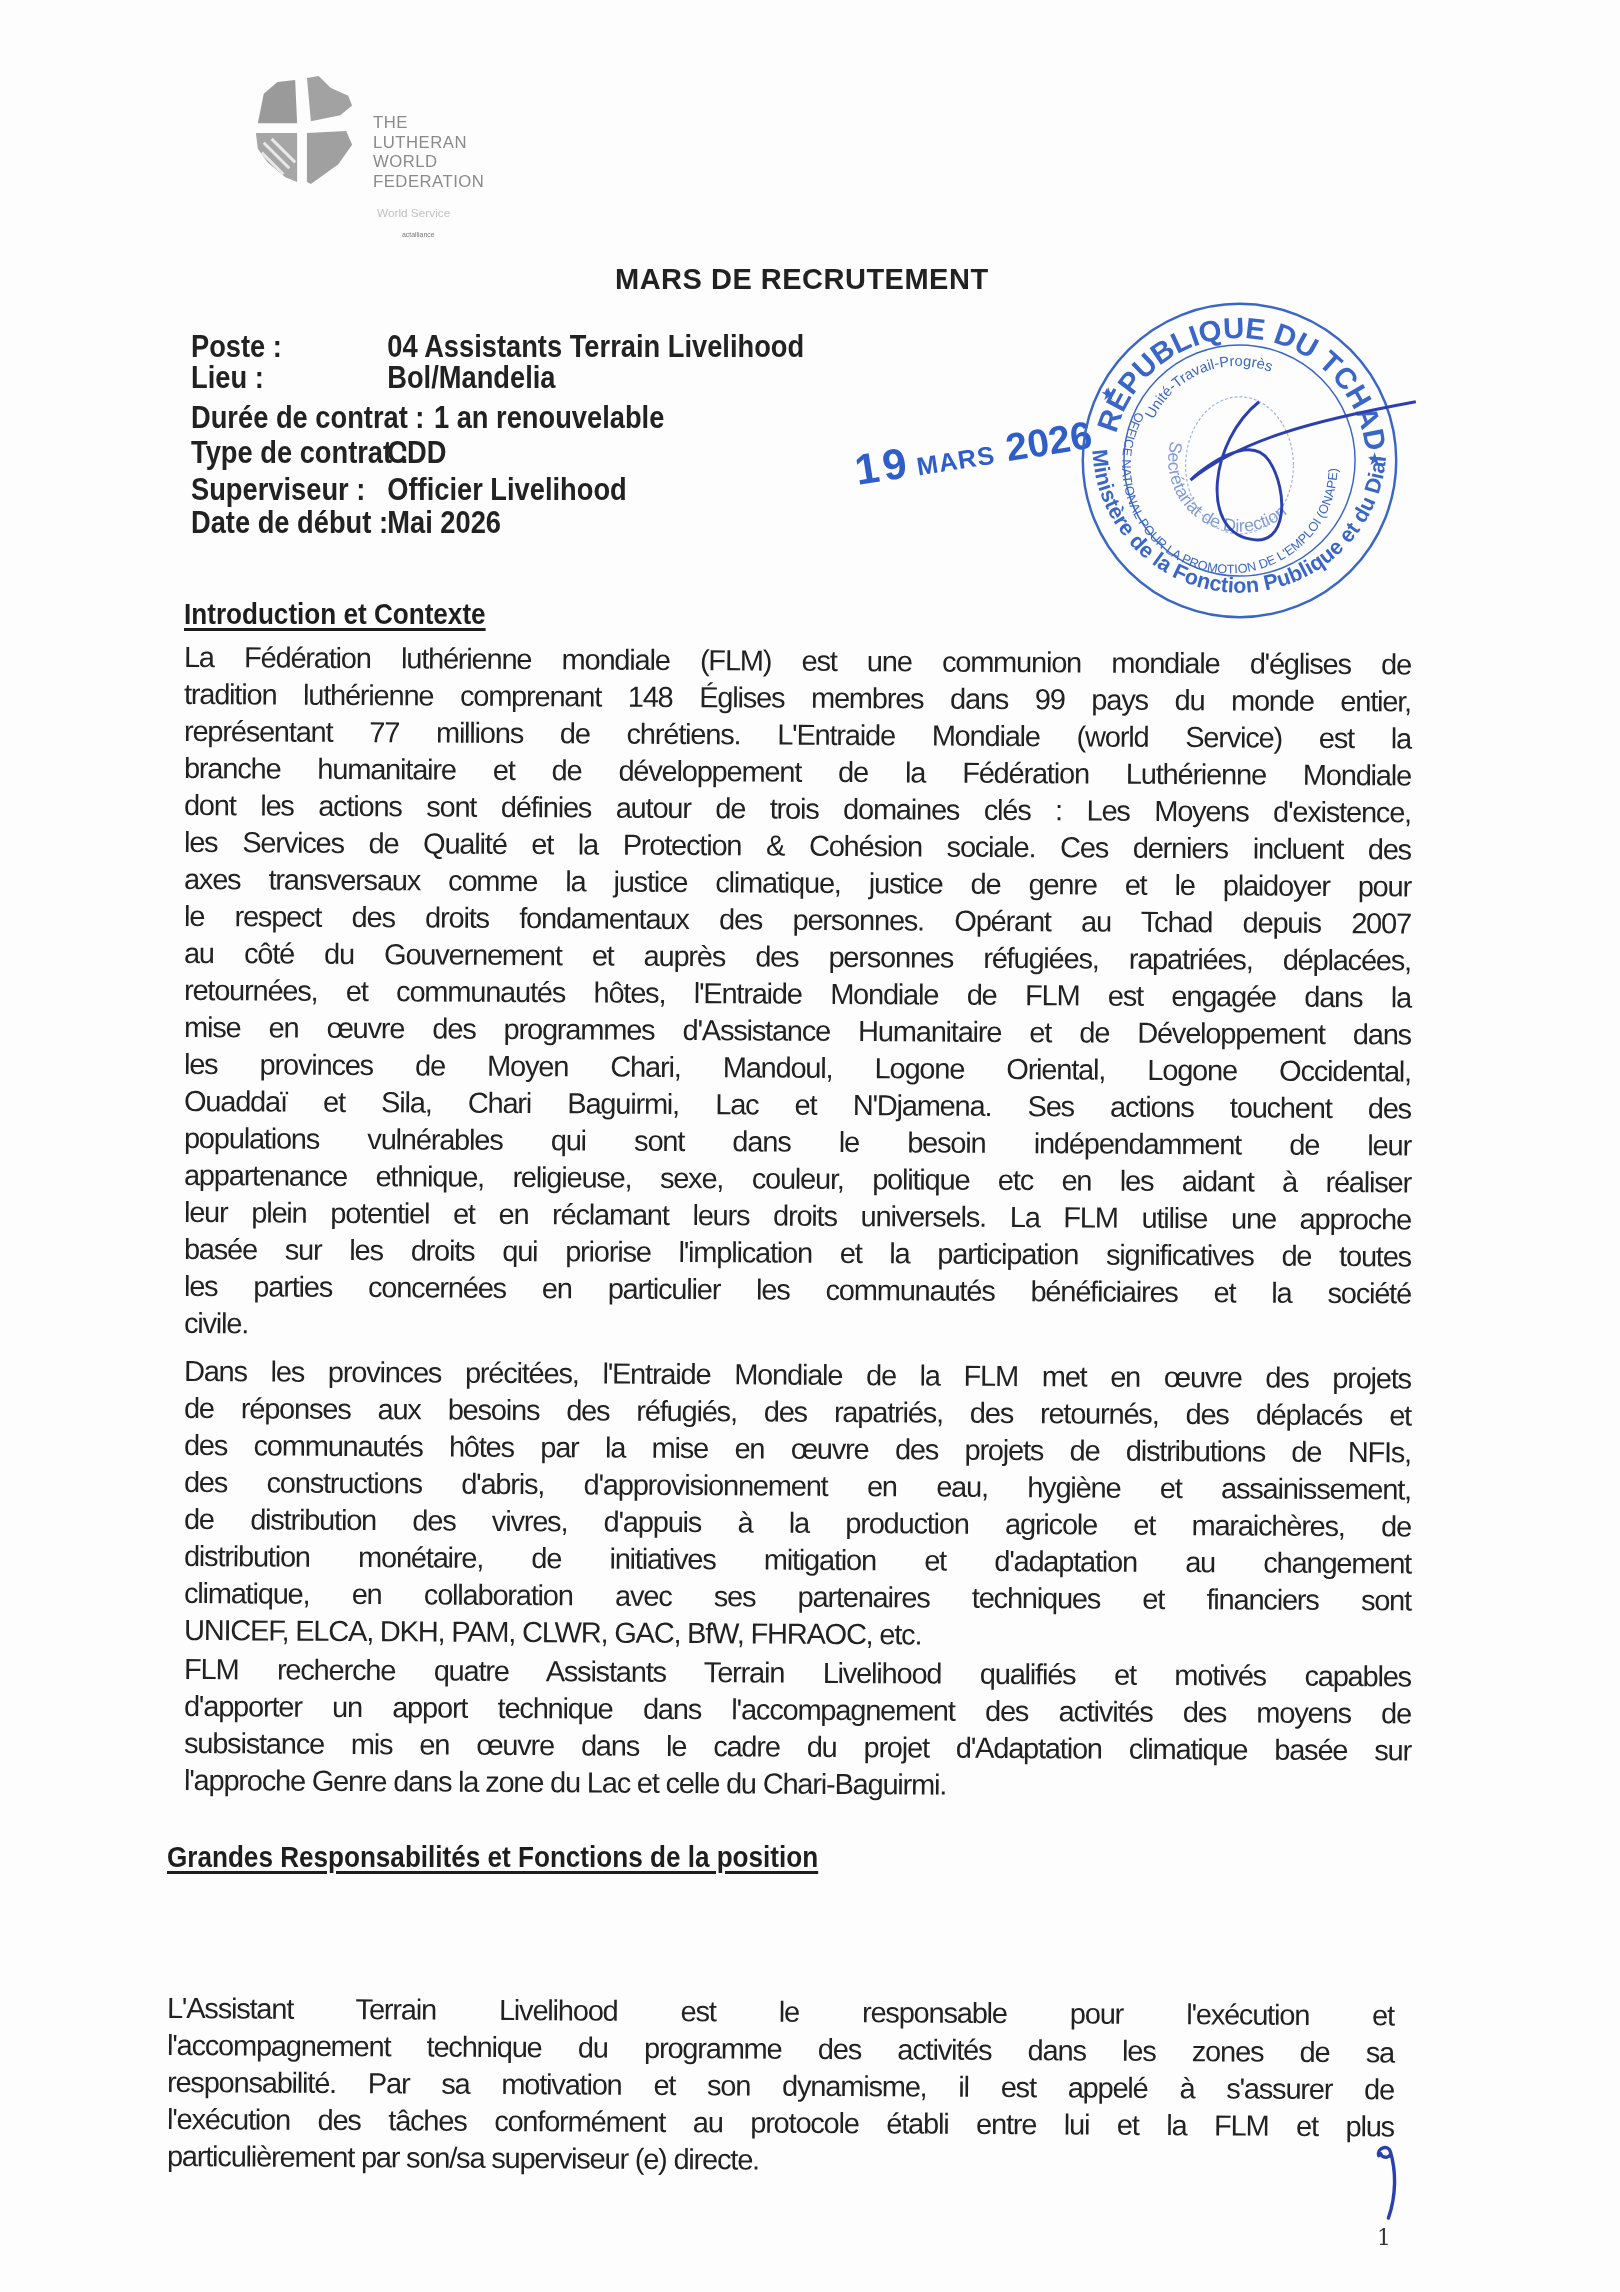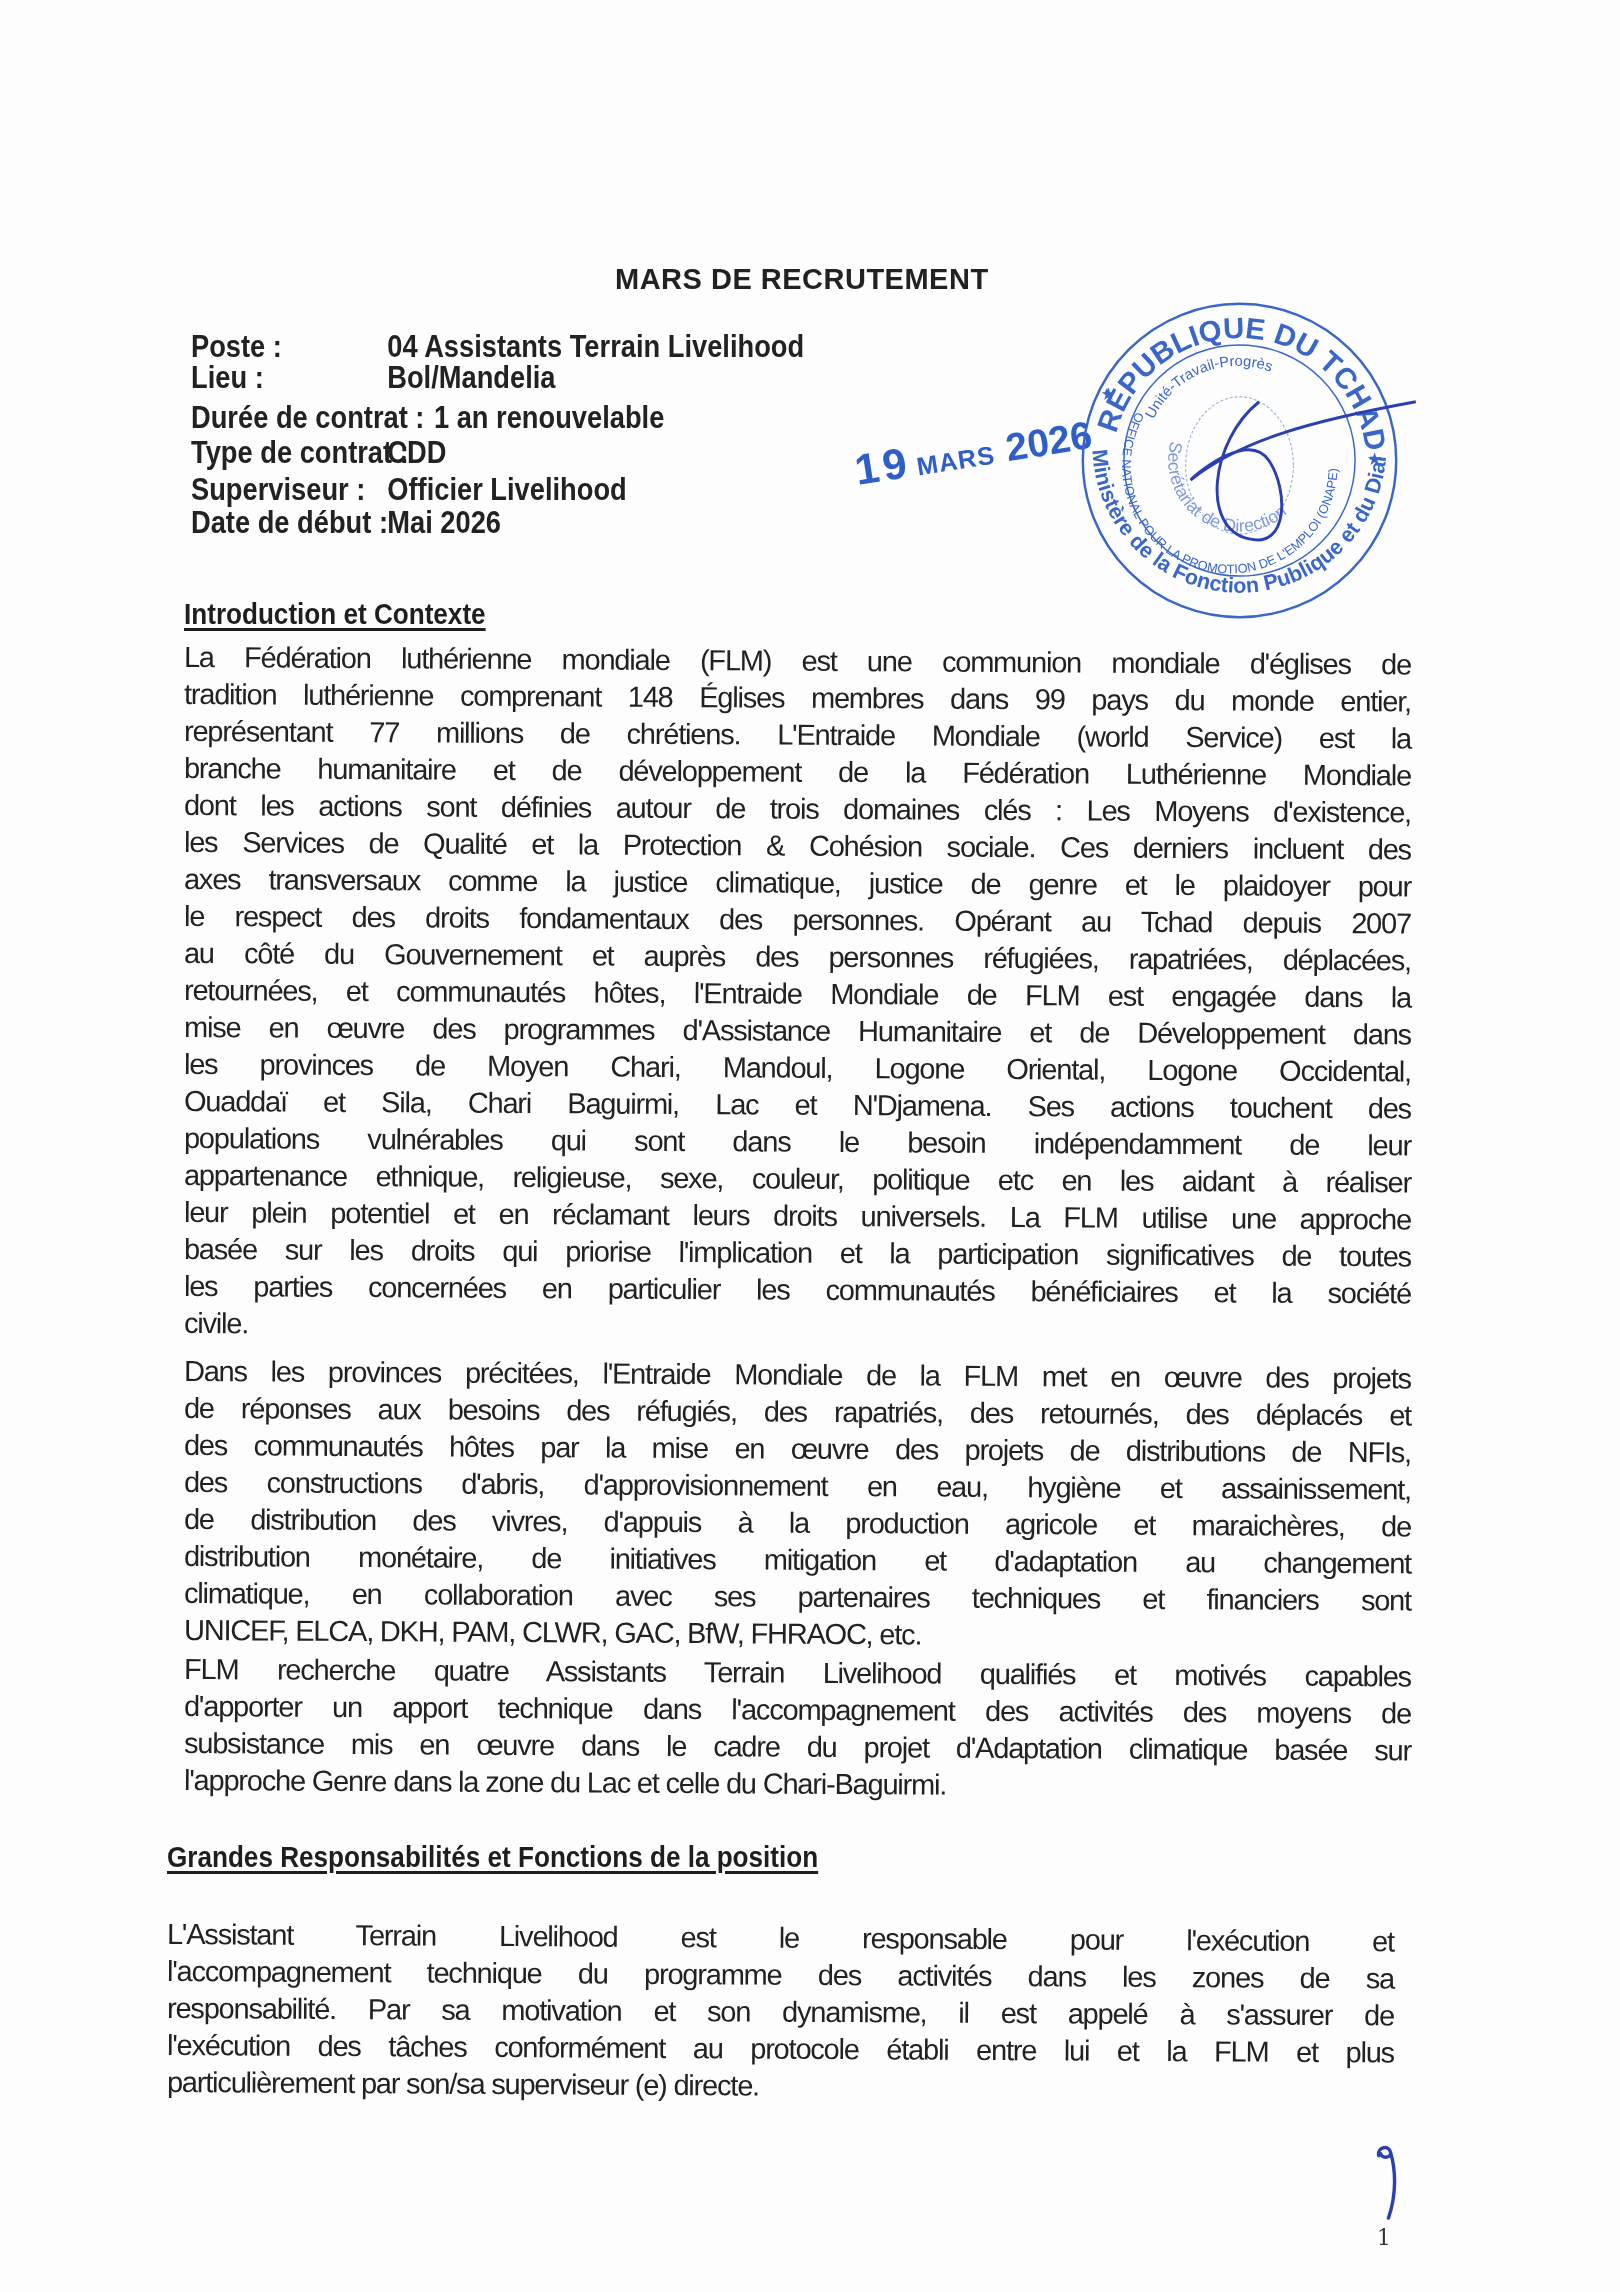--- a/index.html
+++ b/index.html
@@ -53,20 +53,37 @@
   
   .page-number { position: absolute; left: 1377px; top: 2225px; font-size: 21.6px; color: #333;
                  font-family: "DejaVu Serif", serif; }
   .initial-mark { position: absolute; left: 1367px; top: 2142px; width: 39px; height: 78px; }
 </style>
 </head>
 <body>
 
 <div class="page">
 
+  <div class="logo">
+    <svg class="logo-mark" viewBox="0 0 110 115">
+      <path d="M8 50 L14 20 L28 8 L46 6 L48 50 Z" fill="#9a9a9a"></path>
+      <path d="M58 4 L70 2 L82 14 L100 22 L104 32 L92 42 L62 48 Z" fill="#a2a2a2"></path>
+      <path d="M6 60 L48 60 L48 110 L36 105 L18 90 L8 76 Z" fill="#a6a6a6"></path>
+      <path d="M58 60 L98 58 L104 72 L90 92 L62 112 L58 110 Z" fill="#a0a0a0"></path>
+      <path d="M14 70 L40 96 M12 80 L34 102 M22 66 L46 90" stroke="#e8e8e8" stroke-width="3"></path>
+    </svg>
+    <div class="logo-text">
+      <div>THE</div>
+      <div>LUTHERAN</div>
+      <div>WORLD</div>
+      <div>FEDERATION</div>
+    </div>
+    <div class="logo-sub">World Service</div>
+    <div class="logo-sub2">actalliance</div>
+  </div>
 
   <div class="title">MARS DE RECRUTEMENT</div>
 
   <div class="info">
     <div class="info-row" style="top:0px">
       <span class="info-label">Poste :</span>
       <span class="info-value" style="left:223px">04 Assistants Terrain Livelihood</span>
     </div>
     <div class="info-row" style="top:31px">
       <span class="info-label">Lieu :</span>
@@ -162,21 +179,21 @@
 
   <div class="para condensed" style="top:1651px">
     <span class="line" style="transform:rotate(0.35deg)">FLM recherche quatre Assistants Terrain Livelihood qualifiés et motivés capables</span>
     <span class="line" style="transform:rotate(0.35deg)">d'apporter un apport technique dans l'accompagnement des activités des moyens de</span>
     <span class="line" style="transform:rotate(0.35deg)">subsistance mis en œuvre dans le cadre du projet d'Adaptation climatique basée sur</span>
     <span class="line last" style="transform:rotate(0.35deg)">l'approche Genre dans la zone du Lac et celle du Chari-Baguirmi.</span>
   </div>
 
   <div class="heading" style="left:167px; top:1841px">Grandes Responsabilités et Fonctions de la position</div>
 
-  <div class="para condensed" style="left:167px; top:1916px">
+  <div class="para condensed" style="left:167px; top:1990px">
     <span class="line" style="transform:rotate(0.35deg)">L'Assistant Terrain Livelihood est le responsable pour l'exécution et</span>
     <span class="line" style="transform:rotate(0.35deg)">l'accompagnement technique du programme des activités dans les zones de sa</span>
     <span class="line" style="transform:rotate(0.35deg)">responsabilité. Par sa motivation et son dynamisme, il est appelé à s'assurer de</span>
     <span class="line" style="transform:rotate(0.35deg)">l'exécution des tâches conformément au protocole établi entre lui et la FLM et plus</span>
     <span class="line last" style="transform:rotate(0.35deg)">particulièrement par son/sa superviseur (e) directe.</span>
   </div>
 
   <svg class="initial-mark" viewBox="0 0 40 80">
     <path d="M 12 14 C 10 6, 22 2, 24 10 C 26 16, 16 18, 14 12 M 24 10 C 30 30, 30 55, 22 78" fill="none" stroke="#2b3fb0" stroke-width="3.5" stroke-linecap="round"></path>
   </svg>

